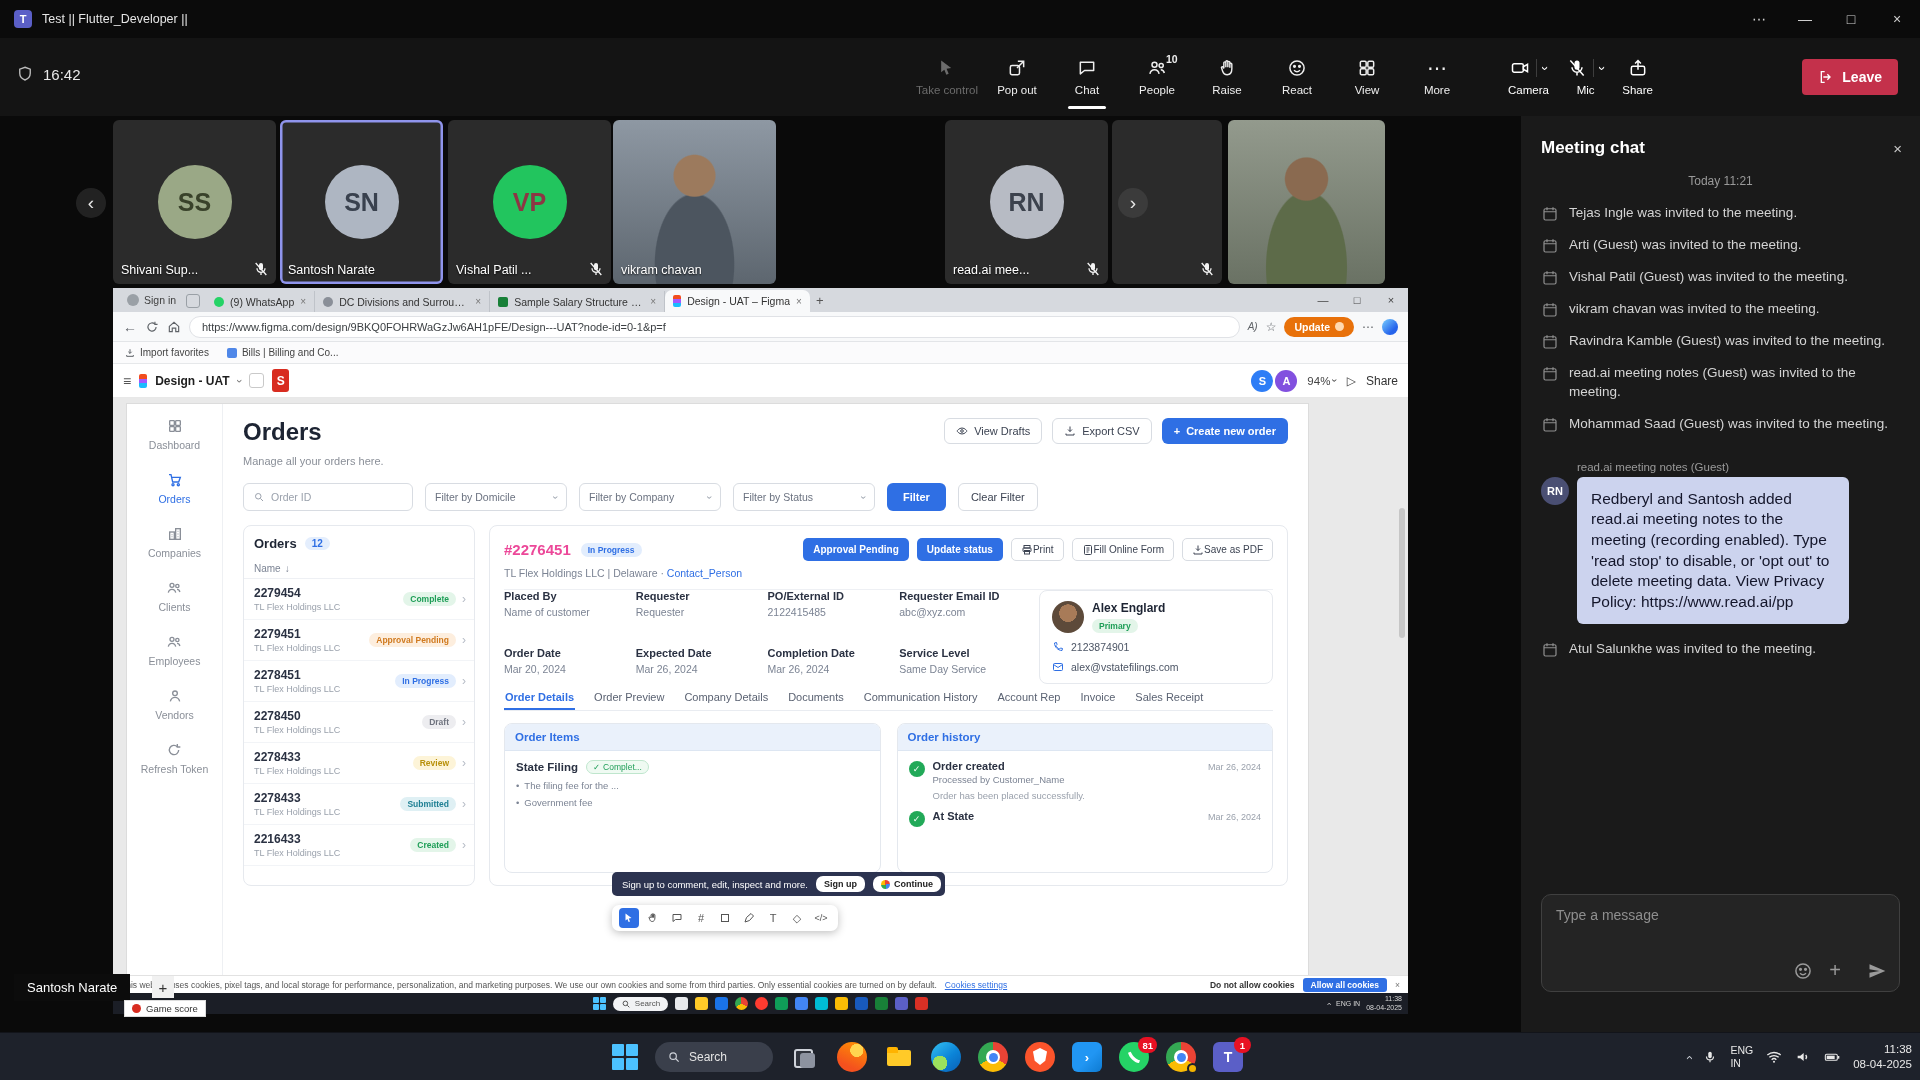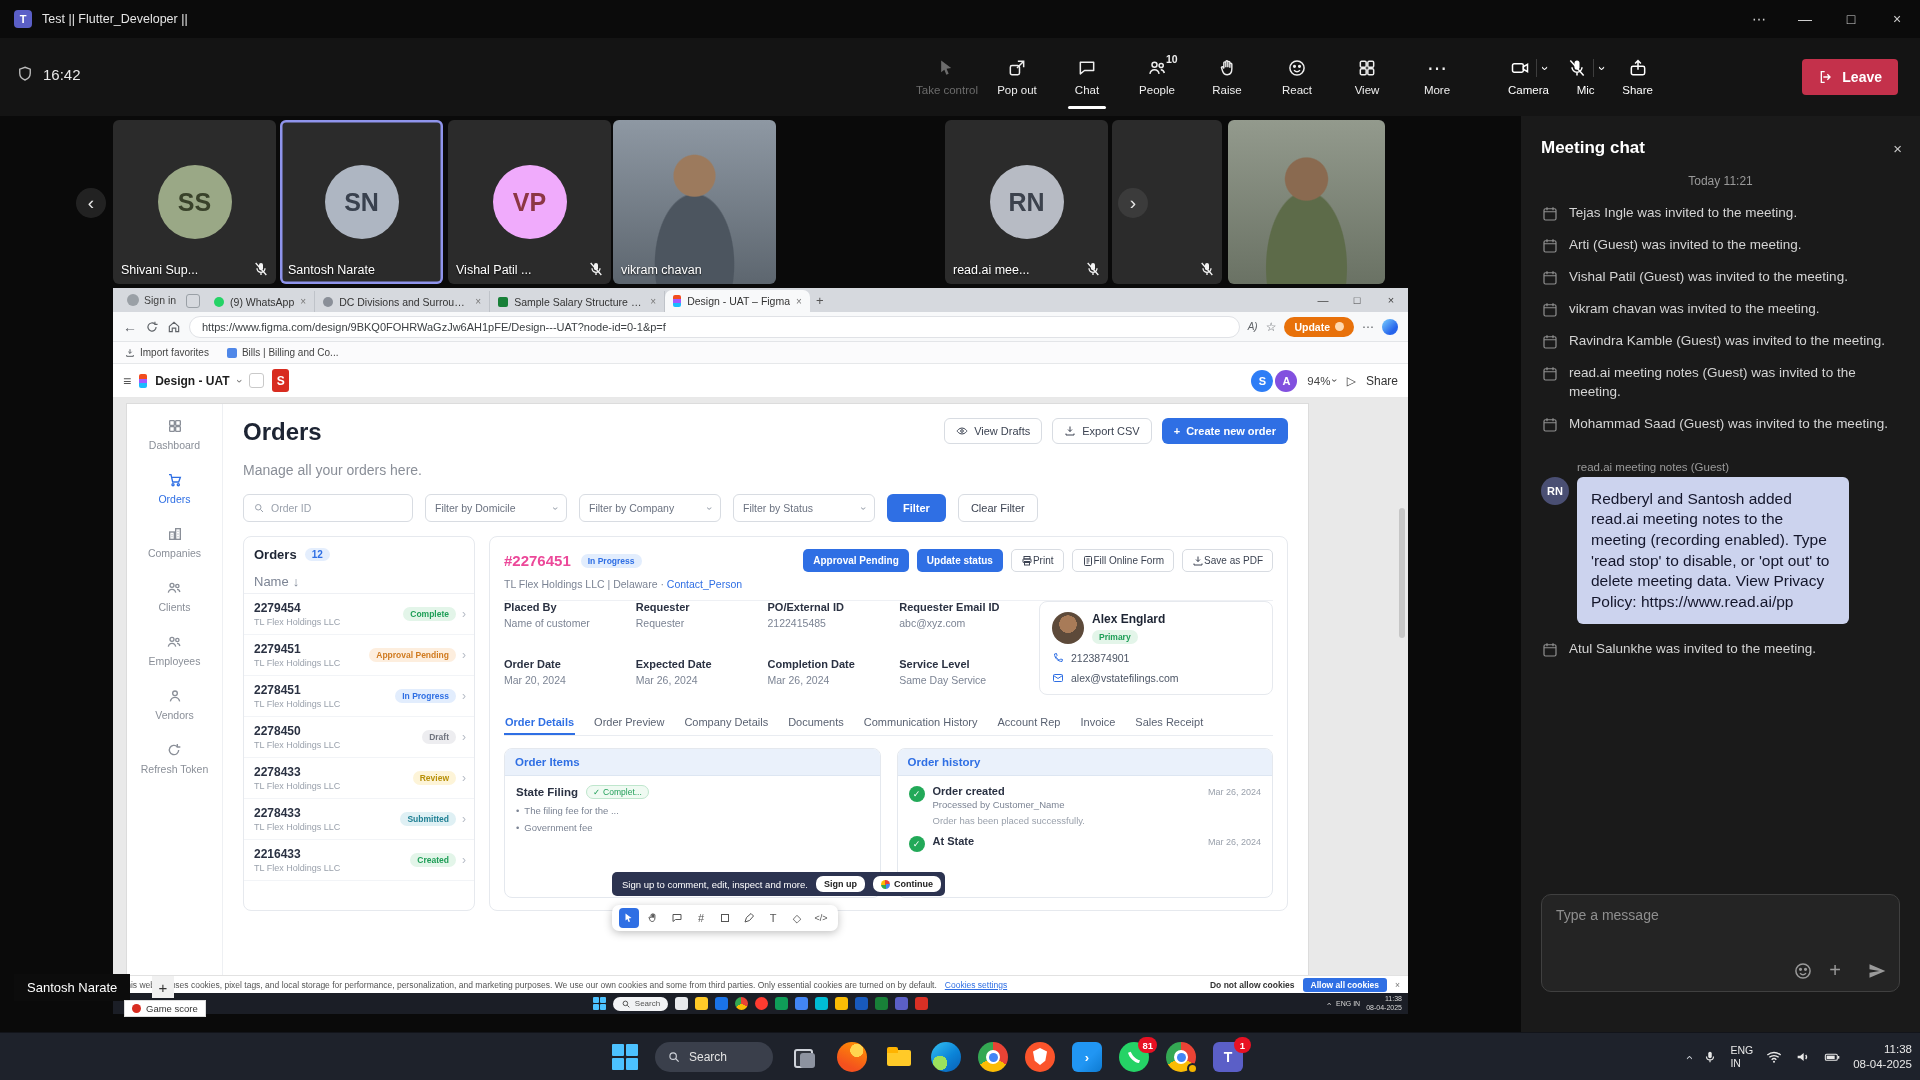--- a/index.html
+++ b/index.html
@@ -29,21 +29,21 @@
 .devrow{display:flex;align-items:center;gap:6px}
 .devsep{width:1px;height:18px;background:#3d3d3d}
 #leave{position:absolute;right:22px;top:21px;height:36px;background:#c4314b;border-radius:4px;display:flex;align-items:center;gap:8px;padding:0 16px;font-size:14px;font-weight:bold;color:#fff}
 
 
 #stage{position:absolute;left:0;top:116px;width:1521px;height:916px;background:#0a0a0a}
 .tile{position:absolute;top:4px;height:164px;width:163px;background:#2b2b2b;border-radius:6px;display:flex;align-items:center;justify-content:center;overflow:hidden}
 .tile.on{box-shadow:inset 0 0 0 2.5px #8f94ec}
 .avatar{width:74px;height:74px;border-radius:50%;display:flex;align-items:center;justify-content:center;font-size:25px;font-weight:bold}
 .av-ss{background:#9aa886;color:#39422a}.av-sn{background:#aeb6c2;color:#39414e}
-.av-vp{background:#f0abfc;color:#8c3644}.av-rk{background:#cac3d8;color:#4f4763}
+.av-vp{background:#22c55e;color:#8c3644}.av-rk{background:#cac3d8;color:#4f4763}
 .av-rn{background:#b7bbc4;color:#3c424d}
 .tname{position:absolute;left:8px;bottom:7px;font-size:12.5px;color:#fff;text-shadow:0 1px 2px rgba(0,0,0,.85);max-width:118px}
 .tmic{position:absolute;right:7px;bottom:7px;color:#fff;opacity:.95}
 .strip-chev{position:absolute;width:30px;height:30px;border-radius:50%;background:rgba(255,255,255,.1);color:#e8e8e8;display:flex;align-items:center;justify-content:center;font-size:19px;z-index:5}
 .ph1{background:radial-gradient(circle at 50% 34%,#9c7a5d 0 15%,rgba(0,0,0,0) 16%),radial-gradient(ellipse at 50% 88%,#4c555f 0 34%,rgba(0,0,0,0) 35%),linear-gradient(#8e98a3,#5d666f)}
 .ph2{background:radial-gradient(circle at 50% 36%,#8a6a50 0 16%,rgba(0,0,0,0) 17%),radial-gradient(ellipse at 50% 90%,#5d6b49 0 36%,rgba(0,0,0,0) 37%),linear-gradient(#939a8d,#6a7264)}
 .presenter{position:absolute;left:14px;top:858px;background:#0c0c0c;color:#fff;font-size:13px;padding:6px 13px;z-index:8}
 .pluschip{position:absolute;left:152px;top:860px;width:22px;height:22px;background:#f1f1f1;color:#333;display:flex;align-items:center;justify-content:center;font-size:15px;z-index:8}
 .gamescore{position:absolute;left:124px;top:884px;background:#fff;border:1px solid #ddd;color:#333;font-size:9.5px;padding:2px 7px;display:flex;align-items:center;gap:5px;z-index:8}
 .gs-dot{width:9px;height:9px;border-radius:50%;background:#d82c20}
@@ -84,35 +84,35 @@
 
 .canvas{flex:1;background:#e9e9e9;position:relative;overflow:hidden}
 .page{position:absolute;left:14px;right:100px;top:6px;bottom:0;background:#fff;box-shadow:0 0 0 1px #dcdcdc;display:flex;overflow:hidden}
 .cscroll{position:absolute;right:3px;top:110px;width:6px;height:130px;background:#c6c6c6;border-radius:3px}
 .dsidebar{width:96px;border-right:1px solid #eef0f3;padding-top:14px;display:flex;flex-direction:column;align-items:center;gap:21px;color:#8a8f98;font-size:10.5px;flex:none}
 .sideitem{display:flex;flex-direction:column;align-items:center;gap:5px;text-align:center}
 .sideitem.on{color:#2f6fe4}
 .dmain{flex:1;padding:14px 20px 0 20px;min-width:0}
 .dhead{display:flex;align-items:flex-start}
 .dh1{font-size:24px;font-weight:bold;color:#1d2433}
-.dsub{font-size:14px;color:#8a8f98;margin-top:16px}
+.dsub{font-size:11px;color:#8a8f98;margin-top:9px}
 .dactions{margin-left:auto;display:flex;gap:10px;align-items:center}
 .obtn{display:flex;align-items:center;gap:6px;border:1px solid #d8dce2;border-radius:6px;padding:6px 11px;font-size:11px;color:#3c4352;background:#fff}
 .bluebtn{display:flex;align-items:center;gap:6px;border-radius:6px;padding:7px 12px;font-size:11px;color:#fff;background:#2f6fe4;font-weight:bold}
 .dfilters{display:flex;gap:12px;margin:16px 0 14px 0;align-items:center}
 .finput{width:170px;height:28px;border:1px solid #d8dce2;border-radius:6px;display:flex;align-items:center;gap:6px;padding:0 9px;font-size:10.5px;color:#9aa1ac}
 .fselect{width:142px;height:28px;border:1px solid #d8dce2;border-radius:6px;display:flex;align-items:center;padding:0 9px;font-size:10.5px;color:#6b7280;justify-content:space-between}
 .fbtn{height:28px;background:#2f6fe4;color:#fff;border-radius:6px;padding:4px 16px;font-size:11px;display:flex;align-items:center;font-weight:bold}
 .fclear{height:28px;border:1px solid #d8dce2;border-radius:6px;padding:0 12px;font-size:11px;display:flex;align-items:center;color:#3c4352}
 .dbody{display:flex;gap:14px}
 .dlist{width:232px;flex:none;border:1px solid #e6e9ee;border-radius:8px;overflow:hidden}
 .dlisthead{display:flex;align-items:center;gap:8px;padding:10px 10px 8px 10px}
 .dlt{font-size:13px;font-weight:bold;color:#1d2433}
 .dcount{background:#e4eefd;color:#2f6fe4;font-size:10px;font-weight:bold;border-radius:9px;padding:1px 7px}
-.dcol{display:flex;align-items:flex-end;gap:4px;padding:4px 10px;font-size:13px;color:#7c8494;border-bottom:1px solid #eef0f4}
+.dcol{display:flex;align-items:flex-end;gap:4px;padding:4px 10px;font-size:10px;color:#7c8494;border-bottom:1px solid #eef0f4}
 .drow{display:flex;align-items:center;padding:7px 8px 7px 10px;border-bottom:1px solid #f2f4f7;gap:6px}
 .dri{min-width:0}
 .drid{font-size:12px;color:#2a3142;font-weight:bold}
 .drc{font-size:9px;color:#9aa1ac;margin-top:2px}
 .pill{font-size:8.5px;font-weight:bold;border-radius:9px;padding:2px 7px;white-space:nowrap;margin-left:auto}
 .s-complete{background:#e3f5e9;color:#1e9e57}.s-pending{background:#fdeede;color:#d07a1f}
 .s-progress{background:#e2edfd;color:#2f6fe4}.s-draft{background:#ededf0;color:#70747f}
 .s-review{background:#fdf4d8;color:#b8900a}.s-submitted{background:#dff0f4;color:#1e7f93}
 .s-created{background:#e3f5e9;color:#1e9e57}
 .drowchev{color:#b6bcc6;font-size:12px}
@@ -127,21 +127,21 @@
 .ddgrid{display:flex;gap:16px;border-top:1px solid #eef0f4;}
 .fields{flex:1;display:grid;grid-template-columns:repeat(4,1fr);gap:20px 8px}
 .flab{font-size:11px;font-weight:bold;color:#2a3142}
 .fval{font-size:10.5px;color:#7c8494;margin-top:4px}
 .contactcard{width:234px;flex:none;border:1px solid #e6e9ee;border-radius:8px;padding:10px 12px}
 .cctop{display:flex;align-items:center;gap:8px}
 .ccav{width:32px;height:32px;border-radius:50%;background:radial-gradient(circle at 50% 38%,#a87b58 0 34%,#5d4a3a 35%)}
 .ccname{font-size:12px;font-weight:bold;color:#1d2433}
 .ccbadge{font-size:8.5px;color:#1e9e57;background:#e3f5e9;border-radius:8px;padding:2px 7px;font-weight:bold;margin-top:3px;display:inline-block}
 .ccline{display:flex;align-items:center;gap:7px;font-size:10.5px;color:#4c5565;margin-top:8px}
-.dtabs{display:flex;gap:18px;border-bottom:1px solid #e9ecf1;margin-top:14px;font-size:11px;color:#5a6272}
+.dtabs{display:flex;gap:18px;border-bottom:1px solid #e9ecf1;font-size:11px;color:#5a6272}
 .dtab{padding:7px 1px}
 .dtab.on{color:#2f6fe4;font-weight:bold;box-shadow:inset 0 -2px 0 #2f6fe4}
 .panels{display:flex;gap:16px;margin-top:12px}
 .pcard{flex:1;border:1px solid #e4e8ee;border-radius:8px;overflow:hidden;height:150px;min-width:0}
 .phead{background:#eaf1fb;color:#2f6fe4;font-size:11.5px;font-weight:bold;padding:7px 10px;border-bottom:1px solid #dde6f2}
 .pbody{padding:9px 11px}
 .itline{display:flex;align-items:center;gap:8px}
 .itname{font-size:11.5px;font-weight:bold;color:#2a3142}
 .itbadge{font-size:8.5px;color:#1e9e57;border:1px solid #bfe6cd;background:#effaf2;border-radius:8px;padding:1px 6px;display:flex;gap:3px;align-items:center}
 .itb{font-size:9.5px;color:#7c8494;margin-top:6px;display:flex;gap:5px}

